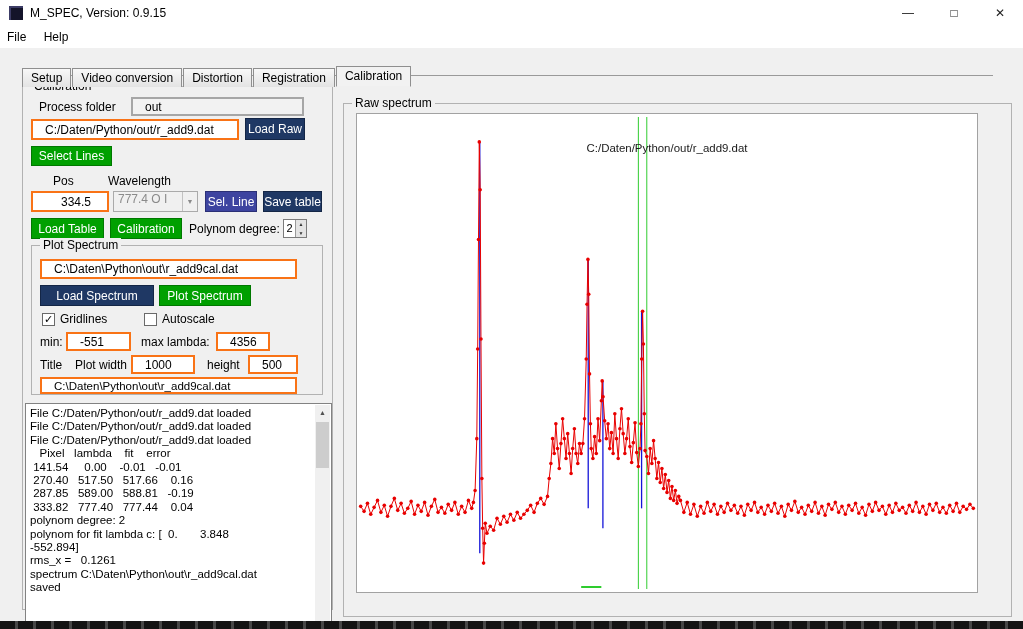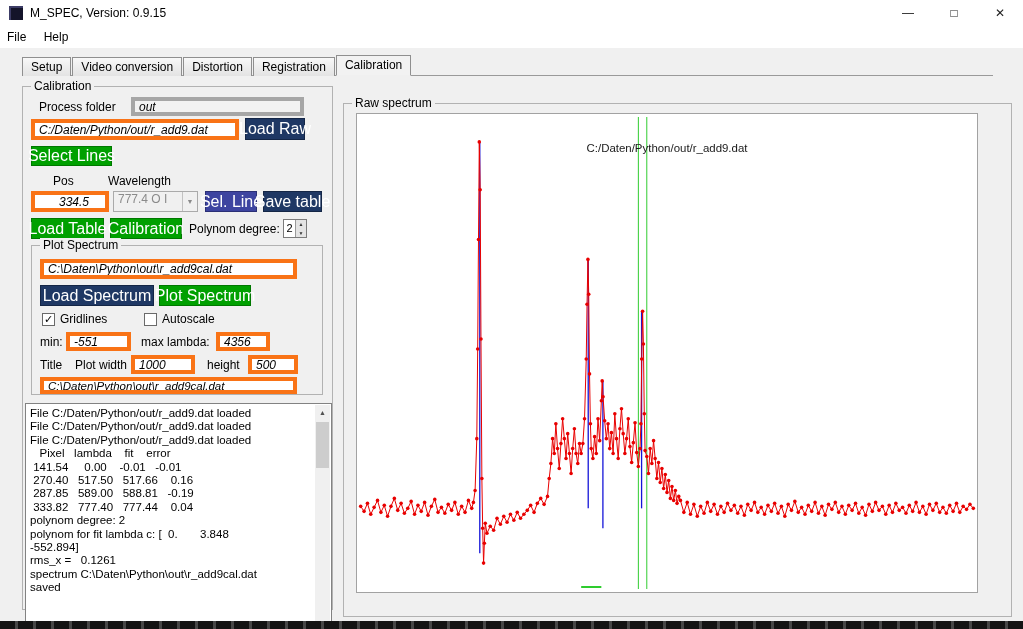--- a/index.html
+++ b/index.html
@@ -9,35 +9,35 @@
   
   .header { position:absolute; left:0; top:0; width:1023px; height:48px; background:#ffffff; }
   .app-icon { position:absolute; left:9px; top:6px; width:14px; height:14px; background:#14142a; box-shadow: inset 2px 2px 0 #3c3c66; }
   .title-text { position:absolute; left:30px; top:0; height:26px; line-height:26px; font-size:12px; }
   .win-controls { position:absolute; right:0; top:0; display:flex; height:26px; }
   .winbtn { width:46px; height:26px; line-height:26px; text-align:center; font-size:12px; color:#222; }
   .menubar { position:absolute; left:0; top:26px; height:22px; width:100%; }
   .menu-item { display:inline-block; padding:0 7px; line-height:22px; }
 
   
-  .tabstrip { position:absolute; left:22px; top:57px; height:19px; display:flex; align-items:flex-end; z-index:2; }
+  .tabstrip { position:absolute; left:22px; top:68px; height:19px; display:flex; align-items:flex-end; z-index:2; }
   .tab { height:19px; padding:0 8px; line-height:18px; background:linear-gradient(#f8f8f8,#e3e3e3); border:1px solid #8f8f8f; border-bottom:none; margin-right:1px; white-space:nowrap; }
   .tab.active { height:21px; margin-top:-2px; background:#f2f2f2; border-bottom:1px solid #f0f0f0; position:relative; z-index:3; }
   .tabline { position:absolute; left:22px; top:75px; width:971px; height:1px; background:#9a9a9a; z-index:1; }
 
   
   .gbox { position:absolute; border:1px solid #b2b2b2; }
   .glabel { position:absolute; top:-8px; left:8px; background:#f0f0f0; padding:0 3px; font-size:12px; white-space:nowrap; }
 
   
   .lbl { position:absolute; white-space:nowrap; font-size:12px; }
-  .tfield { position:absolute; background:#fff; border:4px solid #f97316; display:flex; align-items:center; padding:0 4px; font-size:12px; white-space:nowrap; overflow:hidden;font-style:italic; }
+  .tfield { position:absolute; background:#fff; border:2px solid #f97316; display:flex; align-items:center; padding:0 12px; font-size:12px; white-space:nowrap; overflow:hidden; }
   .tfield.flat { background:#f2f2f2; border-color:#a6a6a6; }
   .tfield.right { justify-content:flex-end; padding-right:16px; }
-  .btn { position:absolute; display:flex; align-items:center; justify-content:center; color:#fff; font-size:16px; white-space:nowrap; }
+  .btn { position:absolute; display:flex; align-items:center; justify-content:center; color:#fff; font-size:12px; white-space:nowrap; }
   .btn.navy { background:#1f3864; border:1px solid #142646; }
   .btn.green { background:#00a000; border:1px solid #007800; }
   .btn.indigo { background:#3d44a0; border:1px solid #2b3076; }
   .combo { position:absolute; background:#f0f0f0; border:1px solid #aaa; display:flex; color:#8a8a8a; }
   .combo-val { flex:1; padding:0 4px; overflow:hidden; white-space:nowrap; }
   .combo-arrow { width:15px; text-align:center; font-size:7px; color:#8a8a8a; border-left:1px solid #c2c2c2; align-self:stretch; display:flex; align-items:center; justify-content:center; }
   .cb { position:absolute; display:flex; align-items:center; gap:5px; }
   .cbbox { width:13px; height:13px; background:#fff; border:1px solid #6a6a6a; display:flex; align-items:center; justify-content:center; font-size:11px; line-height:1; }
   .spinner { position:absolute; display:flex; background:#fff; border:1px solid #7b7b7b; }
   .spin-val { width:11px; text-align:center; font-size:11px; line-height:17px; }

